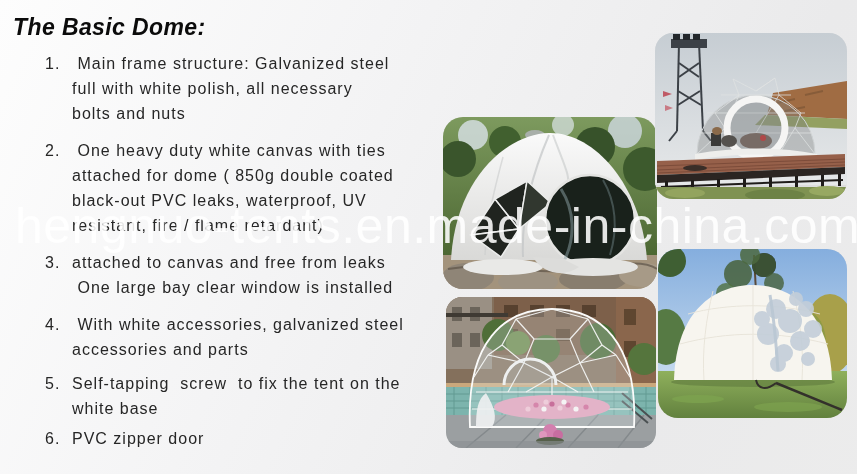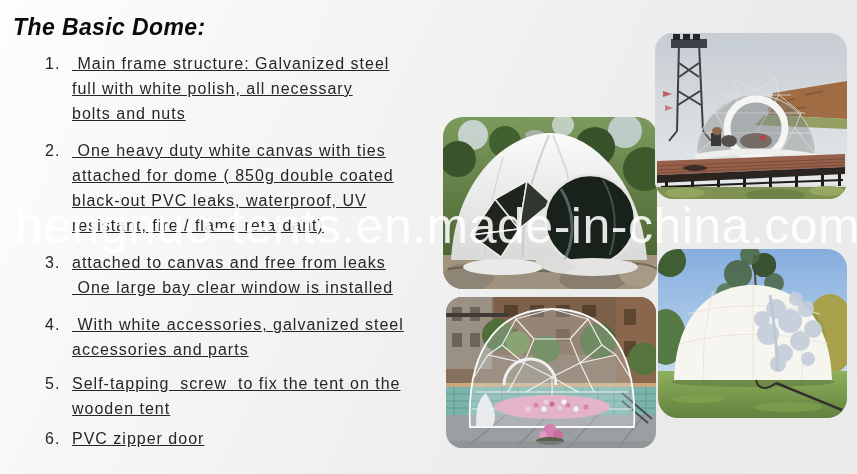--- a/index.html
+++ b/index.html
@@ -18,21 +18,21 @@
     position:absolute;left:45px;top:51px;width:404px;
     margin:0;padding:0;list-style:none;
   }
   .feature{
     display:flex;margin:0 0 12px 0;color:#262626;
     font-size:16px;line-height:25px;letter-spacing:1px;
   }
   .feature:nth-child(4){margin-bottom:9px;}
   .feature:nth-child(5){margin-bottom:5px;}
   .feature .num{flex:0 0 27px;width:27px;}
-  .feature .line{white-space:pre;text-decoration:underline;}
+  .feature .line{white-space:pre;}
   .photo{position:absolute;overflow:hidden;background:#ddd;}
   #photoA{left:443px;top:117px;width:214px;height:172px;border-radius:20px;}
   #photoB{left:655px;top:33px;width:192px;height:166px;border-radius:18px;}
   #photoC{left:446px;top:297px;width:210px;height:151px;border-radius:16px;}
   #photoD{left:658px;top:249px;width:189px;height:169px;border-radius:20px;}
   .photo svg{display:block;width:100%;height:100%;}
   .watermark{
     position:absolute;left:15px;top:201px;width:842px;z-index:5;
     font-size:50px;line-height:1;letter-spacing:.5px;white-space:nowrap;
     color:rgba(255,255,255,.88);
@@ -74,21 +74,21 @@
         <span class="num">4.</span>
         <div class="lines">
           <div class="line"> With white accessories, galvanized steel</div>
           <div class="line">accessories and parts</div>
         </div>
       </li>
       <li class="feature">
         <span class="num">5.</span>
         <div class="lines">
           <div class="line">Self-tapping  screw  to fix the tent on the</div>
-          <div class="line">wooden tent</div>
+          <div class="line">white base</div>
         </div>
       </li>
       <li class="feature">
         <span class="num">6.</span>
         <div class="lines">
           <div class="line">PVC zipper door</div>
         </div>
       </li>
     </ol>
 

